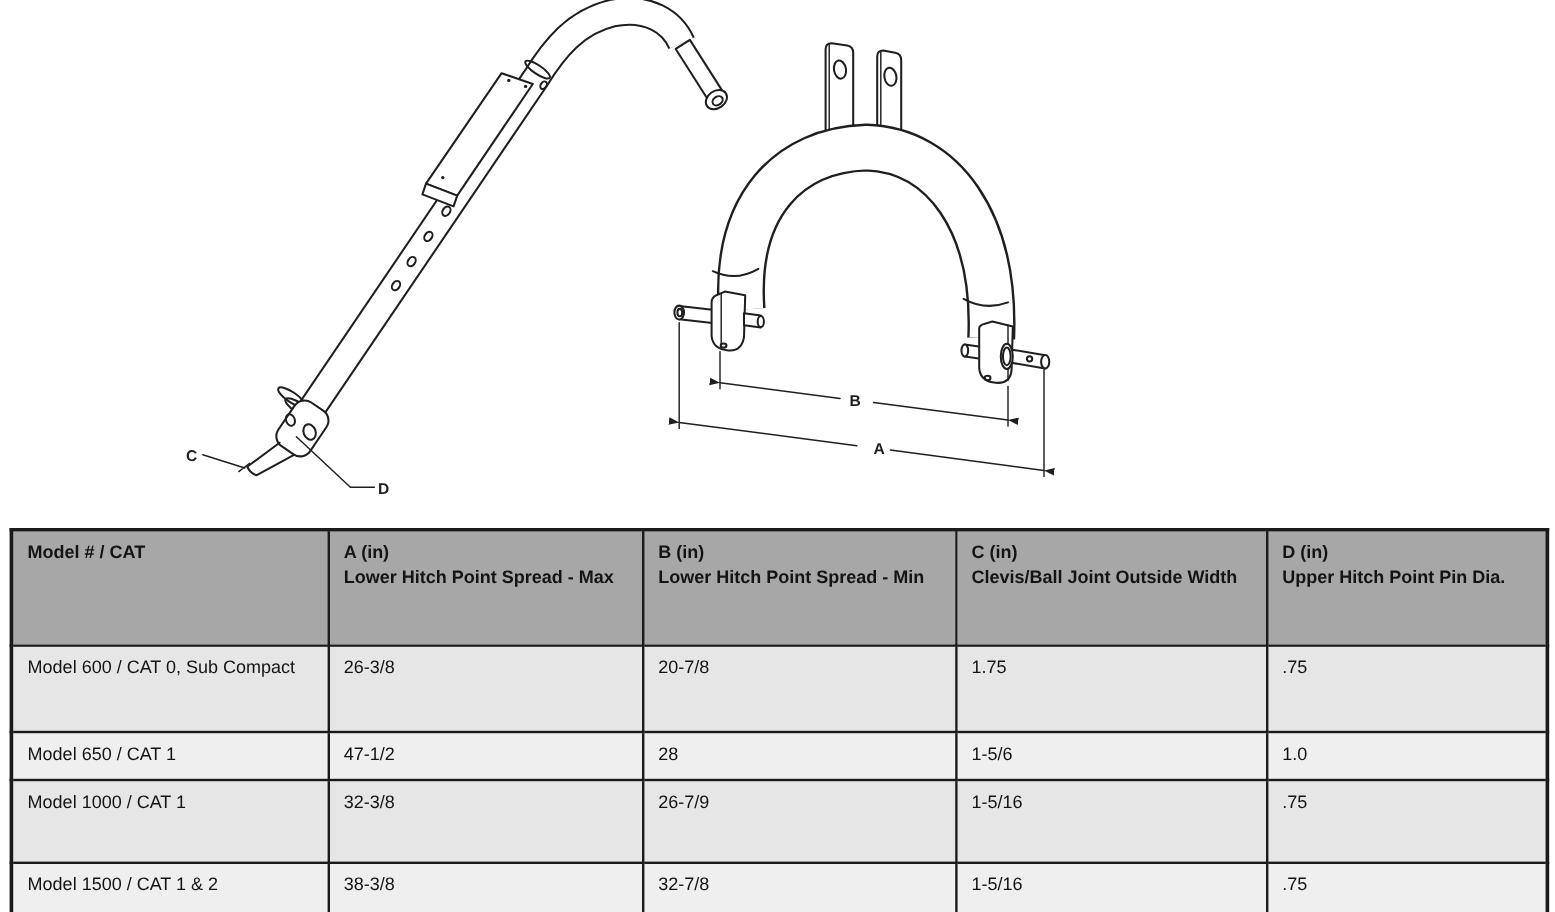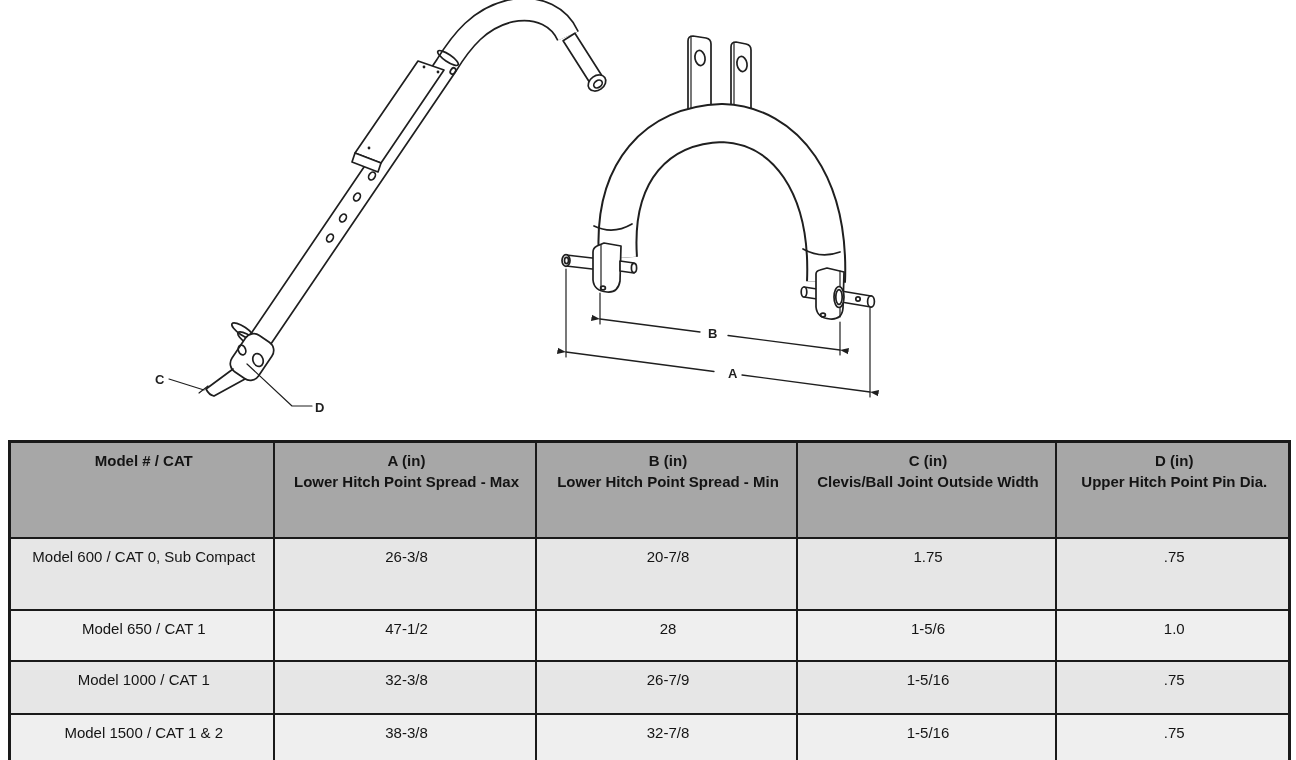--- a/index.html
+++ b/index.html
@@ -18,35 +18,35 @@
   svg.diagram text{fill:var(--line);stroke:none;font-family:"Liberation Sans",sans-serif;
     font-size:13px;font-weight:bold;}
   table.spec{
     position:absolute;left:8px;top:440px;width:1280px;
     border-collapse:collapse;table-layout:fixed;
     border:3px solid var(--border);
     color:#141414;
   }
   table.spec th,table.spec td{
     border:2px solid var(--border);
-    text-align:center;vertical-align:top;
+    text-align:left;vertical-align:top;
     padding:7px 8px 0 12px;
     font-size:15px;line-height:21px;
     overflow:hidden;white-space:nowrap;
   }
   table.spec thead th{
     background:var(--header-bg);
     height:87px;font-weight:bold;
   }
   table.spec thead .t1,table.spec thead .t2{font-weight:bold;}
   table.spec tbody tr:nth-child(odd) td{background:var(--band-dark);}
   table.spec tbody tr:nth-child(even) td{background:var(--band-light);}
   table.spec tbody tr.r1{height:72px;}
-  table.spec tbody tr.r2{height:51px;}
-  table.spec tbody tr.r3{height:53px;}
+  table.spec tbody tr.r2{height:40px;}
+  table.spec tbody tr.r3{height:69px;}
   table.spec tbody tr.r4{height:51px;}
 </style>
 </head>
 <body>
 
 <div class="canvas">
 
   <svg class="diagram" width="1296" height="438" viewBox="0 0 1296 438">
     <defs>
       <marker id="arr" viewBox="0 0 10 10" refX="0.5" refY="5" markerWidth="7" markerHeight="7" orient="auto-start-reverse">

